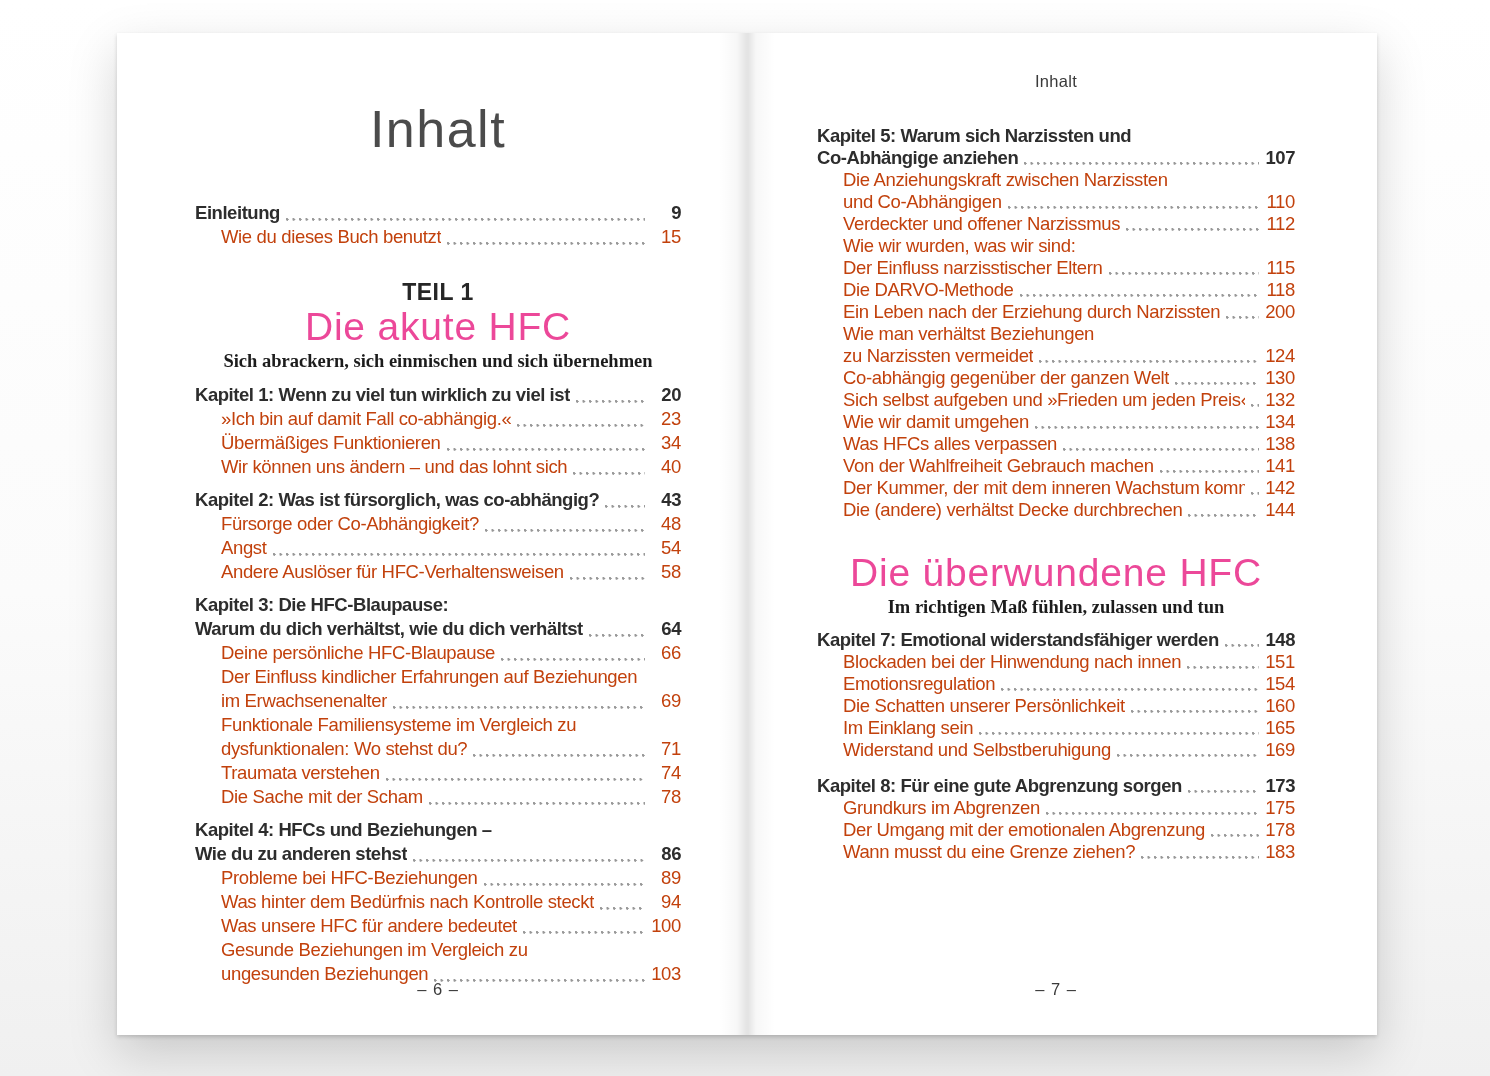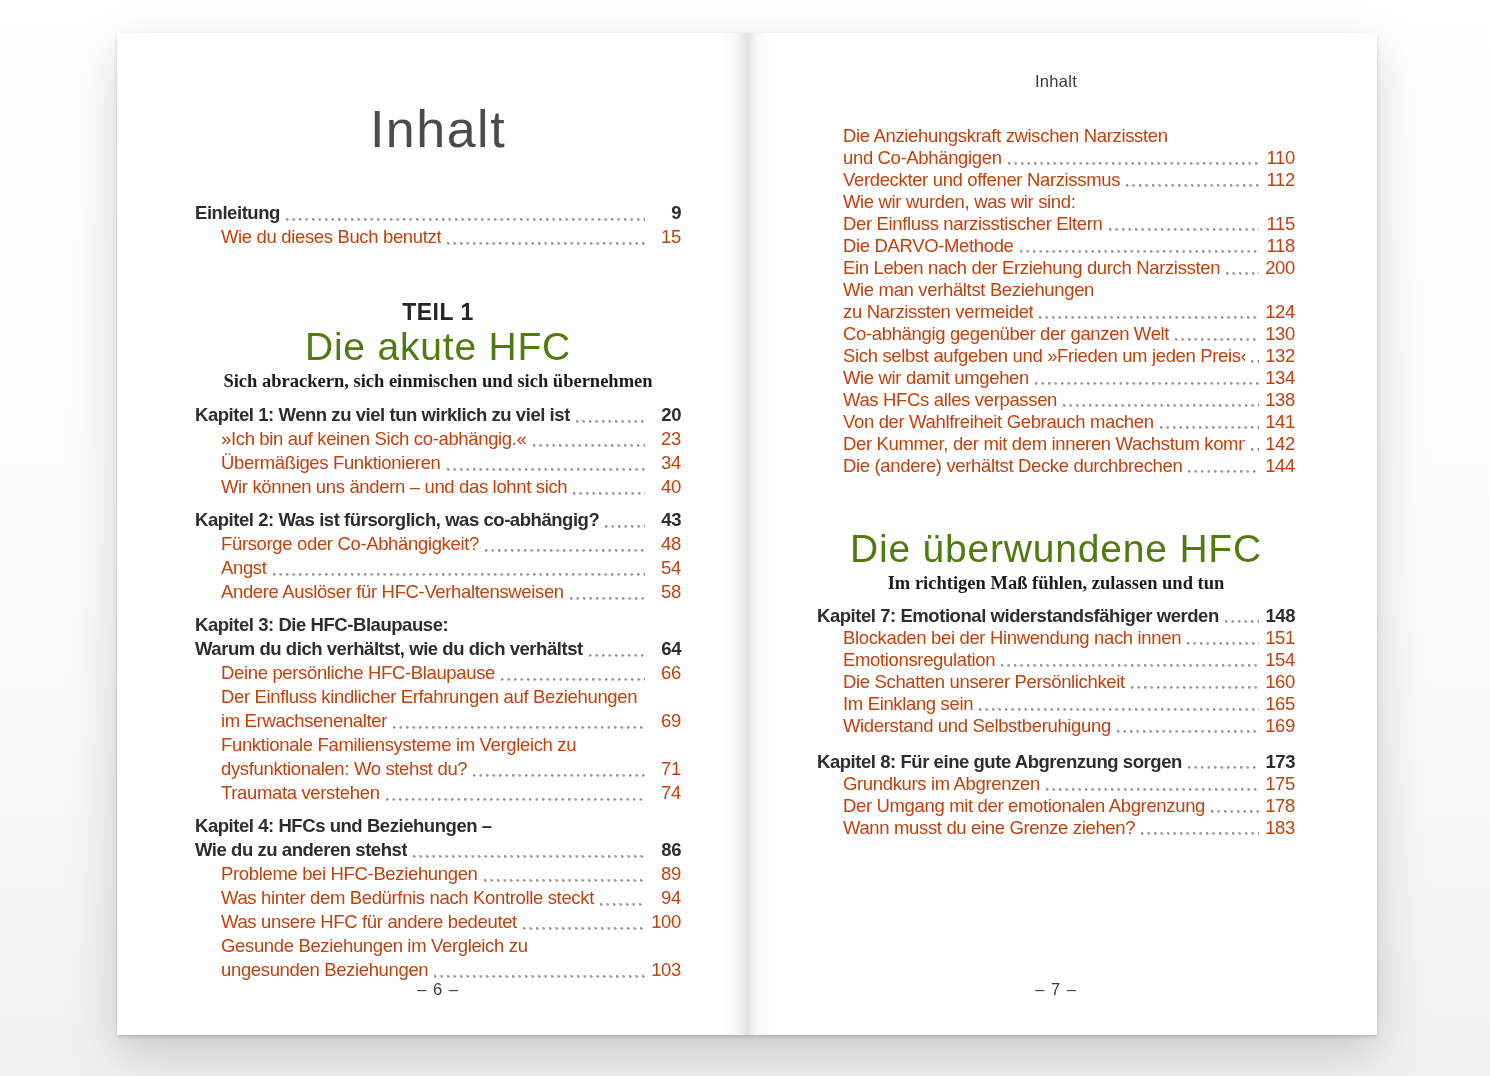--- a/index.html
+++ b/index.html
@@ -52,29 +52,29 @@
   .page-header {
     text-align: center;
     font-size: 16.5px;
     line-height: 20px;
     color: #3a3a3a;
     letter-spacing: 0.3px;
     margin-bottom: 34px;
   }
 
   
-  .part { text-align: center; margin-top: 50px; margin-bottom: 10px; }
+  .part { text-align: center; margin-top: 30px; margin-bottom: 10px; }
   .part-kicker {
     font-size: 23px; line-height: 26px;
     font-weight: bold; color: #262626;
     letter-spacing: 0.5px;
   }
   .part-title {
     font-size: 39px; line-height: 44px;
-    font-weight: 400; color: #4d7c0f;
+    font-weight: 400; color: #ec4899;
     letter-spacing: 0.8px;
   }
   .part-subtitle {
     font-family: "Liberation Serif", "DejaVu Serif", serif;
     font-size: 18.5px; line-height: 24px;
     font-weight: bold; color: #1c1c1c;
   }
 
   
   .toc { margin: 0; }
@@ -142,21 +142,21 @@
         <div class="toc">
           <div class="entry chapter">
             <div class="row">
               <span class="label">Kapitel 1: Wenn zu viel tun wirklich zu viel ist</span>
               <span class="dots"></span>
               <span class="pagenum">20</span>
             </div>
           </div>
           <div class="entry sub">
             <div class="row">
-              <span class="label">»Ich bin auf keinen Sich co-abhängig.«</span>
+              <span class="label">»Ich bin auf damit Fall co-abhängig.«</span>
               <span class="dots"></span>
               <span class="pagenum">23</span>
             </div>
           </div>
           <div class="entry sub">
             <div class="row">
               <span class="label">Übermäßiges Funktionieren</span>
               <span class="dots"></span>
               <span class="pagenum">34</span>
             </div>
@@ -225,20 +225,27 @@
               <span class="label">dysfunktionalen: Wo stehst du?</span>
               <span class="dots"></span>
               <span class="pagenum">71</span>
             </div>
           </div>
           <div class="entry sub">
             <div class="row">
               <span class="label">Traumata verstehen</span>
               <span class="dots"></span>
               <span class="pagenum">74</span>
+            </div>
+          </div>
+          <div class="entry sub">
+            <div class="row">
+              <span class="label">Die Sache mit der Scham</span>
+              <span class="dots"></span>
+              <span class="pagenum">78</span>
             </div>
           </div>
           <div class="entry chapter">
             <div class="pre-line">Kapitel 4: HFCs und Beziehungen –</div>
             <div class="row">
               <span class="label">Wie du zu anderen stehst</span>
               <span class="dots"></span>
               <span class="pagenum">86</span>
             </div>
           </div>
@@ -272,20 +279,28 @@
             </div>
           </div>
         </div>
       </div>
     <div class="page-footer">– 6 –</div>
   </div>
   <div class="page page-right">
     <div class="page-header">Inhalt</div>
     <div id="right-sections">
         <div class="toc">
+          <div class="entry chapter">
+            <div class="pre-line">Kapitel 5: Warum sich Narzissten und</div>
+            <div class="row">
+              <span class="label">Co-Abhängige anziehen</span>
+              <span class="dots"></span>
+              <span class="pagenum">107</span>
+            </div>
+          </div>
           <div class="entry sub">
             <div class="pre-line">Die Anziehungskraft zwischen Narzissten</div>
             <div class="row">
               <span class="label">und Co-Abhängigen</span>
               <span class="dots"></span>
               <span class="pagenum">110</span>
             </div>
           </div>
           <div class="entry sub">
             <div class="row">

